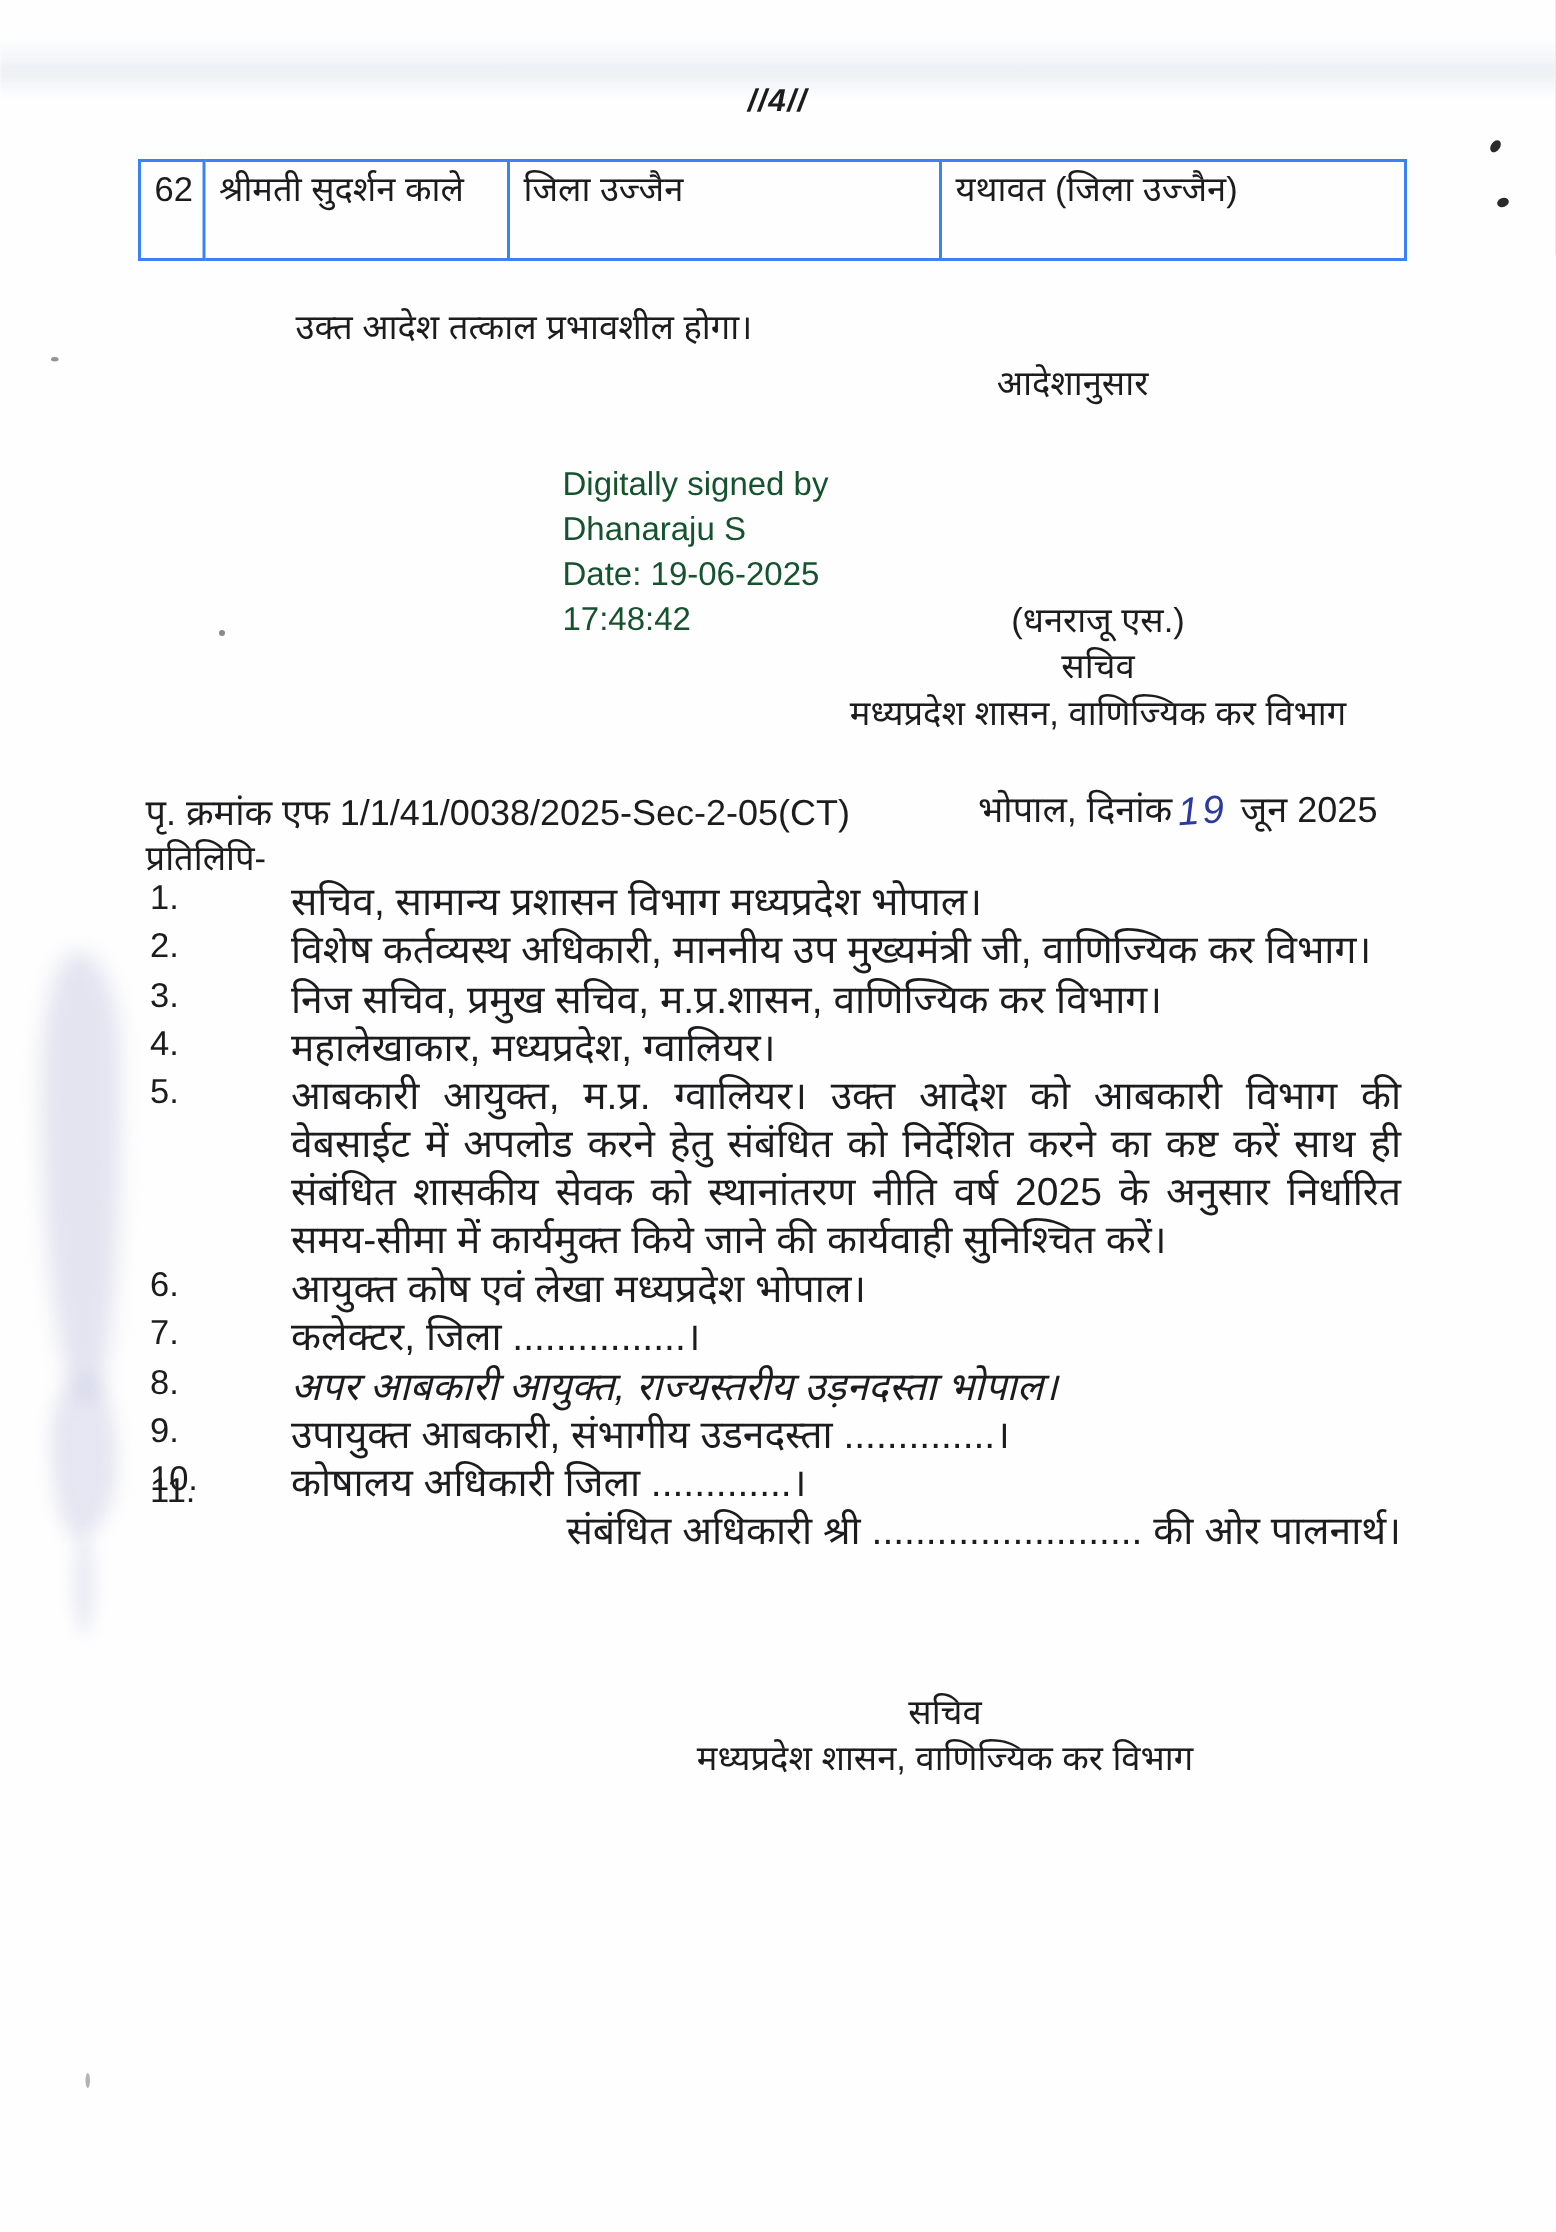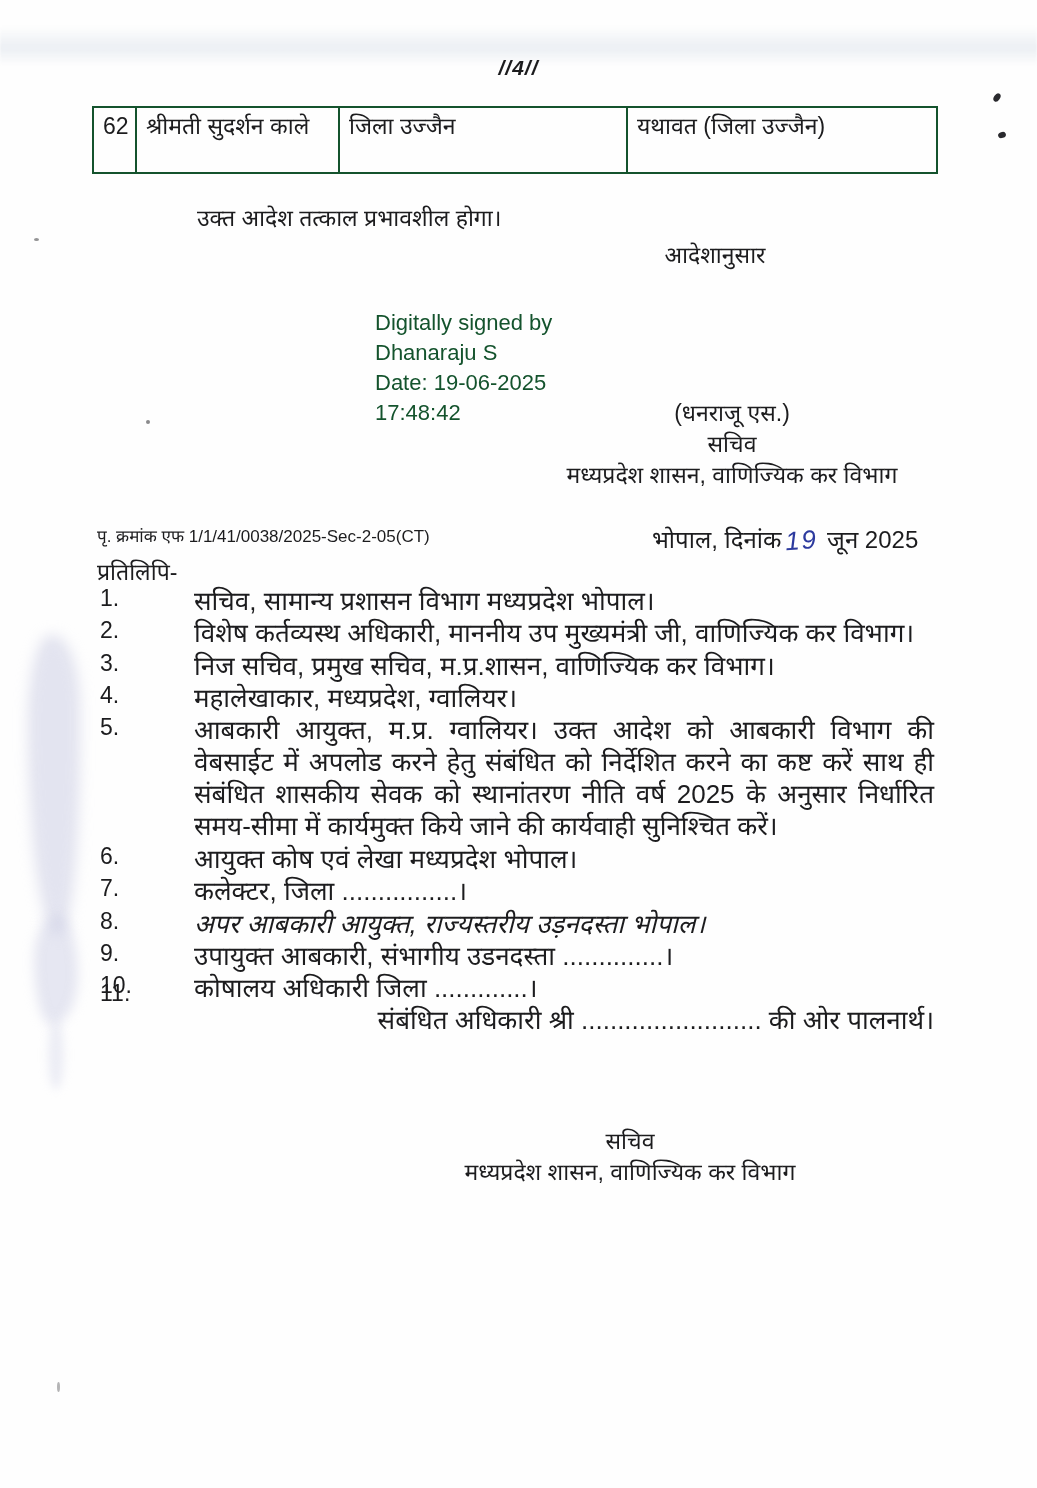--- a/index.html
+++ b/index.html
@@ -49,31 +49,31 @@
     left:0;top:56px;width:1037px;
     text-align:center;
     font-size:21px;font-style:italic;font-weight:bold;
     letter-spacing:1px;
   }
   table.doc-table{
     position:absolute;left:92px;top:106px;width:846px;
     border-collapse:collapse;table-layout:fixed;
   }
   table.doc-table td{
-    border:2px solid #14532d;
+    border:2px solid #3b82f6;
     font-size:23px;line-height:30px;
     padding:3px 9px 3px 9px;
     vertical-align:top;
     height:58px;
     overflow:hidden;
   }
   .hindi{font-size:23px;line-height:32px;}
   .center-block{text-align:center;}
   .dsign{font-size:22px;line-height:30px;color:#14532d;}
-  .ref-num{font-size:17px;}
+  .ref-num{font-size:24px;}
   .hand-day{
     color:#2c3a9e;
     font-style:italic;
     font-size:26px;
     display:inline-block;
     transform:rotate(-4deg) translateY(1px);
     letter-spacing:2px;
     margin:0 2px 0 4px;
   }
   .li-num{position:absolute;left:100px;font-size:23px;}

